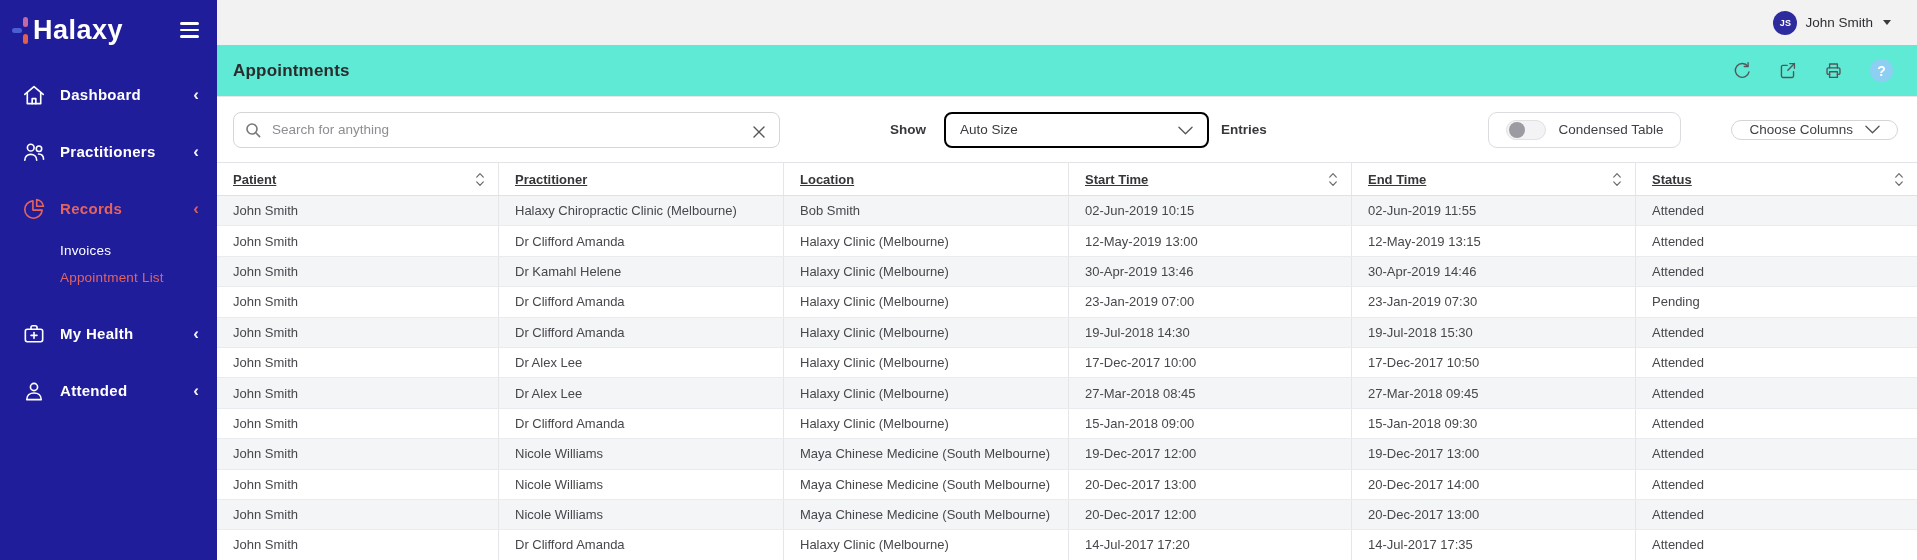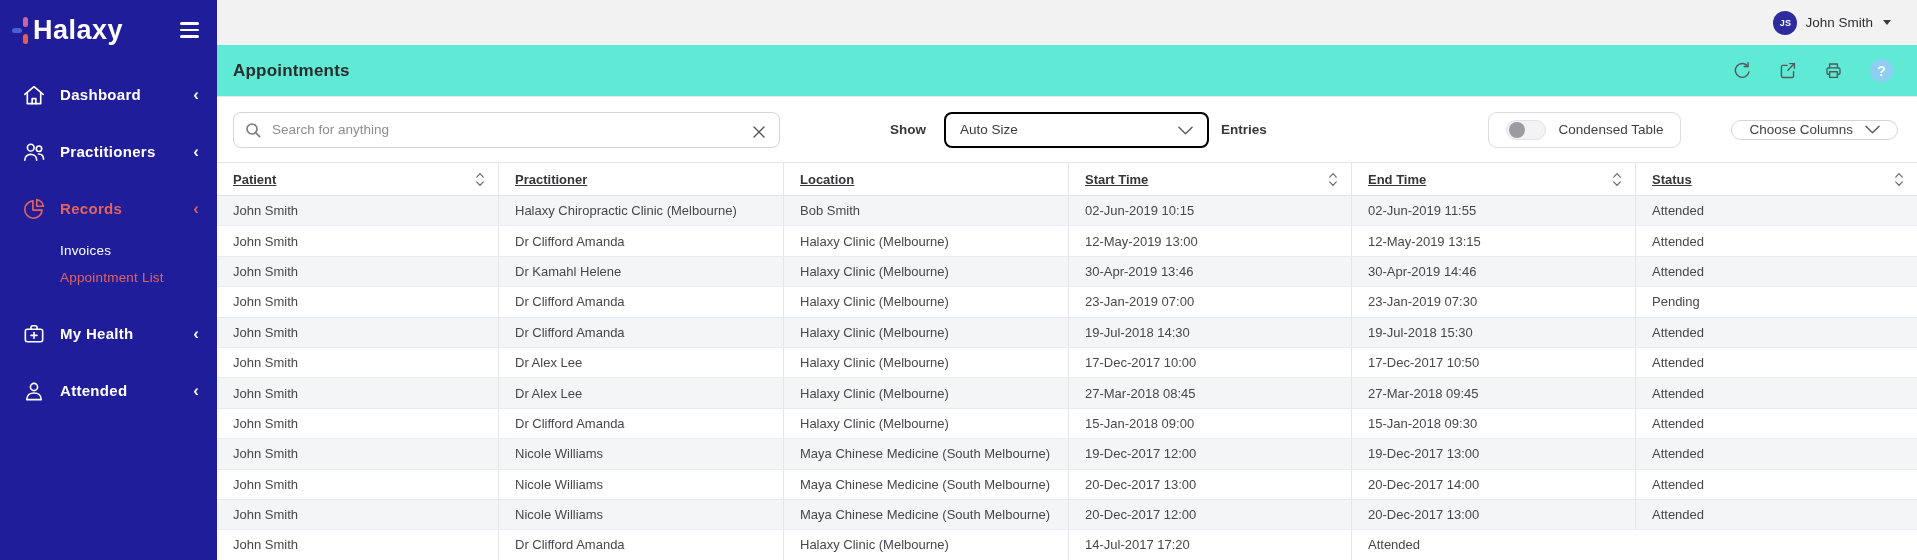--- a/index.html
+++ b/index.html
@@ -389,19 +389,20 @@
             <div class="td c2">Maya Chinese Medicine (South Melbourne)</div>
             <div class="td c3">20-Dec-2017 12:00</div>
             <div class="td c4">20-Dec-2017 13:00</div>
             <div class="td c5">Attended</div>
           </div>
           <div class="tr">
             <div class="td c0">John Smith</div>
             <div class="td c1">Dr Clifford Amanda</div>
             <div class="td c2">Halaxy Clinic (Melbourne)</div>
             <div class="td c3">14-Jul-2017 17:20</div>
+            <div class="td c4">14-Jul-2017 17:35</div>
             <div class="td c5">Attended</div>
           </div>
         </div>
     </div>
 
   </div>
 </div>
 
 </body></html>

